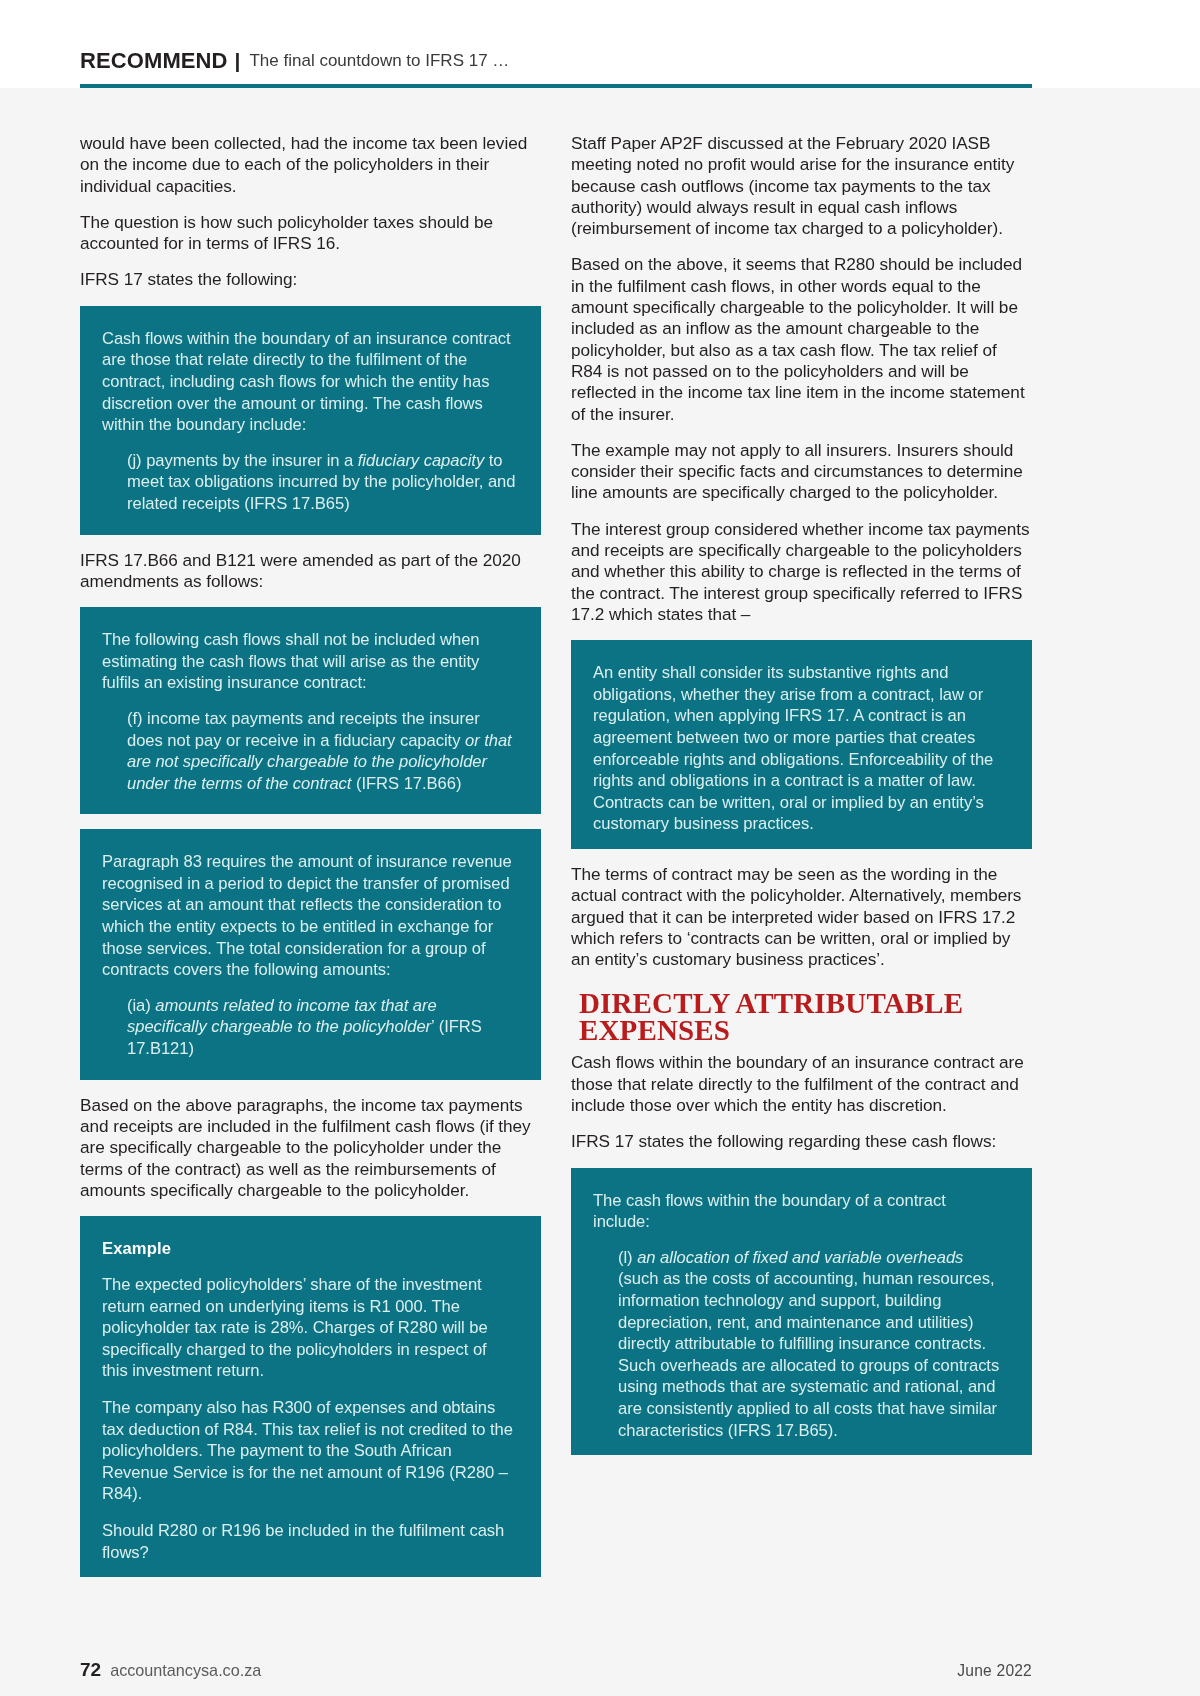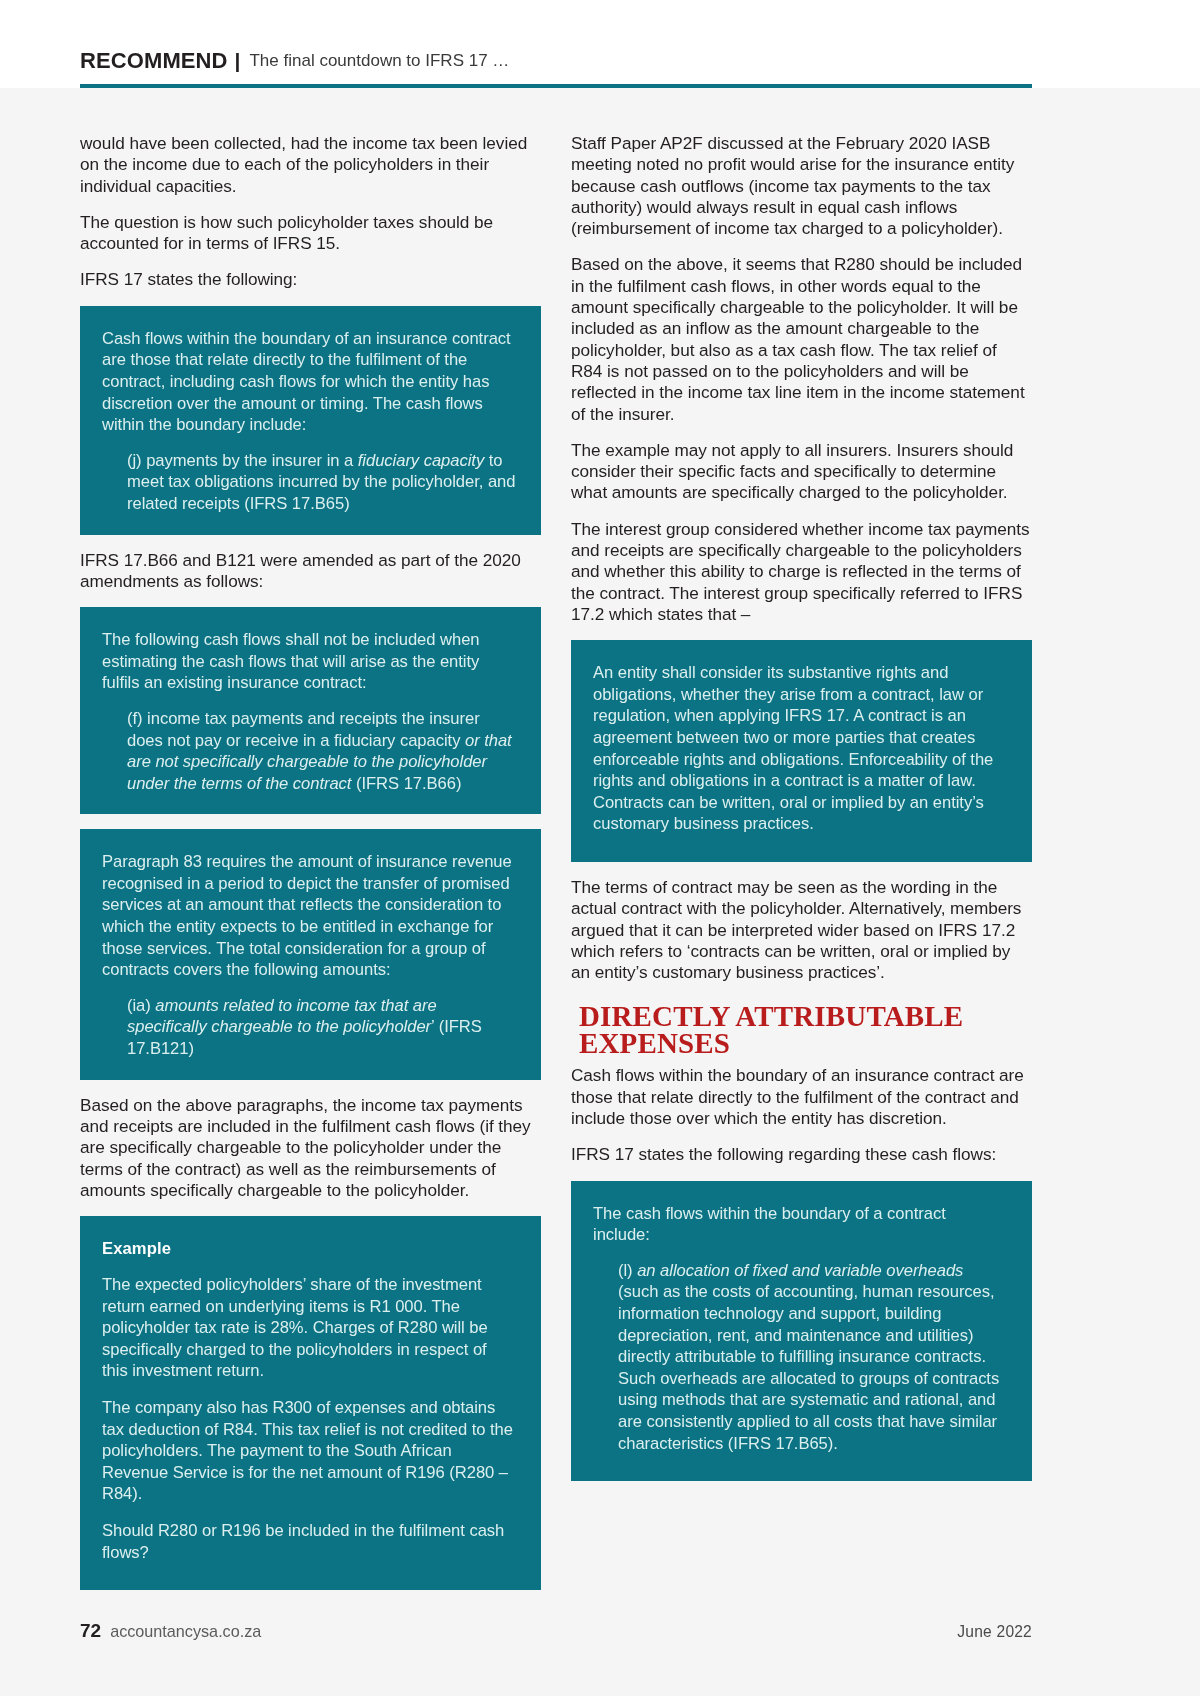--- a/index.html
+++ b/index.html
@@ -91,21 +91,21 @@
     color: #b91c1c;
     letter-spacing: 0.15px;
     margin: 20px 0 8px 8px;
   }
   
   .box {
     background: #0b7383;
     padding: 22px 25px 20px 22px;
     margin: 0 0 15px 0;
   }
-  .box.tight { padding-bottom: 27px; }
+  .box.tight { padding-bottom: 14px; }
   .box p {
     margin: 0;
     font-size: 16.6px;
     line-height: 21.6px;
     color: #dcefef;
     letter-spacing: -0.05px;
   }
   .box p + p { margin-top: 15px; }
   .box .sub {
     margin-top: 14px;
@@ -117,21 +117,21 @@
     font-size: 16.6px;
     line-height: 21px;
     margin: 0 0 13px 0;
     letter-spacing: 0.1px;
   }
   .box i { font-style: italic; }
   
   .footer {
     position: absolute;
     left: 80px;
-    top: 1620px;
+    top: 1659px;
     width: 952px;
     display: flex;
     align-items: baseline;
     justify-content: space-between;
   }
   .footer-left {
     display: flex;
     align-items: baseline;
     gap: 9px;
   }
@@ -162,21 +162,21 @@
   </div>
   <div class="header-rule"></div>
 
   <div class="sheet"></div>
 
   <div class="content">
 
     <div class="col">
 
       <p class="body">would have been collected, had the income tax been levied on the income due to each of the policyholders in their individual capacities.</p>
-      <p class="body">The question is how such policyholder taxes should be accounted for in terms of IFRS 15.</p>
+      <p class="body">The question is how such policyholder taxes should be accounted for in terms of IFRS 16.</p>
       <p class="body">IFRS 17 states the following:</p>
 
       <div class="box">
         <p>Cash flows within the boundary of an insurance contract are those that relate directly to the fulfilment of the contract, including cash flows for which the entity has discretion over the amount or timing. The cash flows within the boundary include:</p>
         <p class="sub"><span>(j) payments by the insurer in a </span><i>fiduciary capacity</i><span> to meet tax obligations incurred by the policyholder, and related receipts (IFRS 17.B65)</span></p>
       </div>
 
       <p class="body">IFRS 17.B66 and B121 were amended as part of the 2020 amendments as follows:</p>
 
       <div class="box">
@@ -197,21 +197,21 @@
         <p>The company also has R300 of expenses and obtains tax deduction of R84. This tax relief is not credited to the policyholders. The payment to the South African Revenue Service is for the net amount of R196 (R280 – R84).</p>
         <p>Should R280 or R196 be included in the fulfilment cash flows?</p>
       </div>
 
     </div>
 
     <div class="col">
 
       <p class="body">Staff Paper AP2F discussed at the February 2020 IASB meeting  noted no profit would arise for the insurance entity because cash outflows (income tax payments to the tax authority) would always result in equal cash inflows (reimbursement of income tax charged to a policyholder).</p>
       <p class="body">Based on the above, it seems that R280 should be included in the fulfilment cash flows, in other words equal to the amount specifically chargeable to the policyholder. It will be included as an inflow as the amount chargeable to the policyholder, but also as a tax cash flow. The tax relief of R84 is not passed on to the policyholders and will be reflected in the income tax line item in the income statement of the insurer.</p>
-      <p class="body">The example may not apply to all insurers. Insurers should consider their specific facts and specifically to determine what amounts are specifically charged to the policyholder.</p>
+      <p class="body">The example may not apply to all insurers. Insurers should consider their specific facts and circumstances to determine line amounts are specifically charged to the policyholder.</p>
       <p class="body">The interest group considered whether income tax payments and receipts are specifically chargeable to the policyholders and whether this ability to charge is reflected in the terms of the contract. The interest group specifically referred to IFRS 17.2 which states that –</p>
 
       <div class="box tight">
         <p>An entity shall consider its substantive rights and obligations, whether they arise from a contract, law or regulation, when applying IFRS 17. A contract is an agreement between two or more parties that creates enforceable rights and obligations. Enforceability of the rights and obligations in a contract is a matter of law. Contracts can be written, oral or implied by an entity’s customary business practices.</p>
       </div>
 
       <p class="body">The terms of contract may be seen as the wording in the actual contract with the policyholder. Alternatively, members argued that it can be interpreted wider based on IFRS 17.2 which refers to ‘contracts can be written, oral or implied by an entity’s customary business practices’.</p>
 
       <div class="sec-heading">DIRECTLY ATTRIBUTABLE EXPENSES</div>
 

